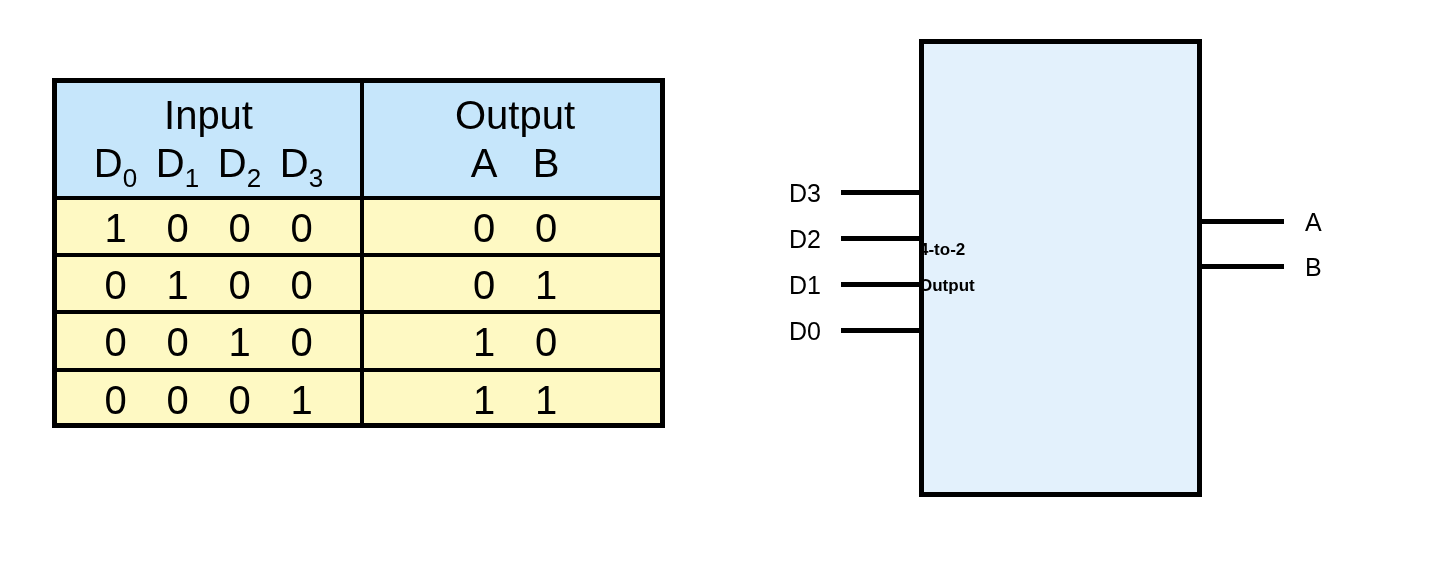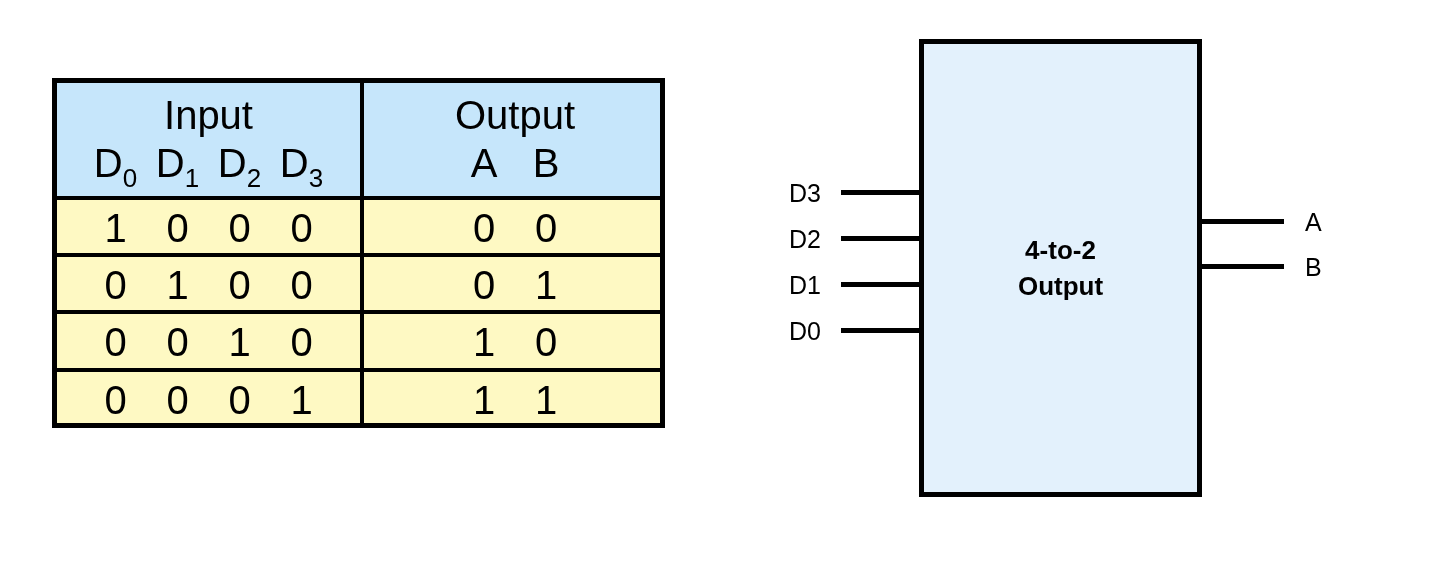--- a/index.html
+++ b/index.html
@@ -134,22 +134,22 @@
     height: 458px; 
     background: #e3f1fc;
     border: 5px solid #000000;
     box-sizing: border-box;
   }
   .enc-label {
     position: absolute;
     left: 139px;
     top: 212px;
     width: 283px;
-    text-align: center;
-    font-size: 26px;
+    text-align: left;
+    font-size: 17px;
     font-weight: bold;
     line-height: 36px;
     color: #000000;
   }
   .pin-line {
     position: absolute;
     height: 5px;
     background: #000000;
   }
   .pin-line.in  { left: 61px;  width: 83px; }   

